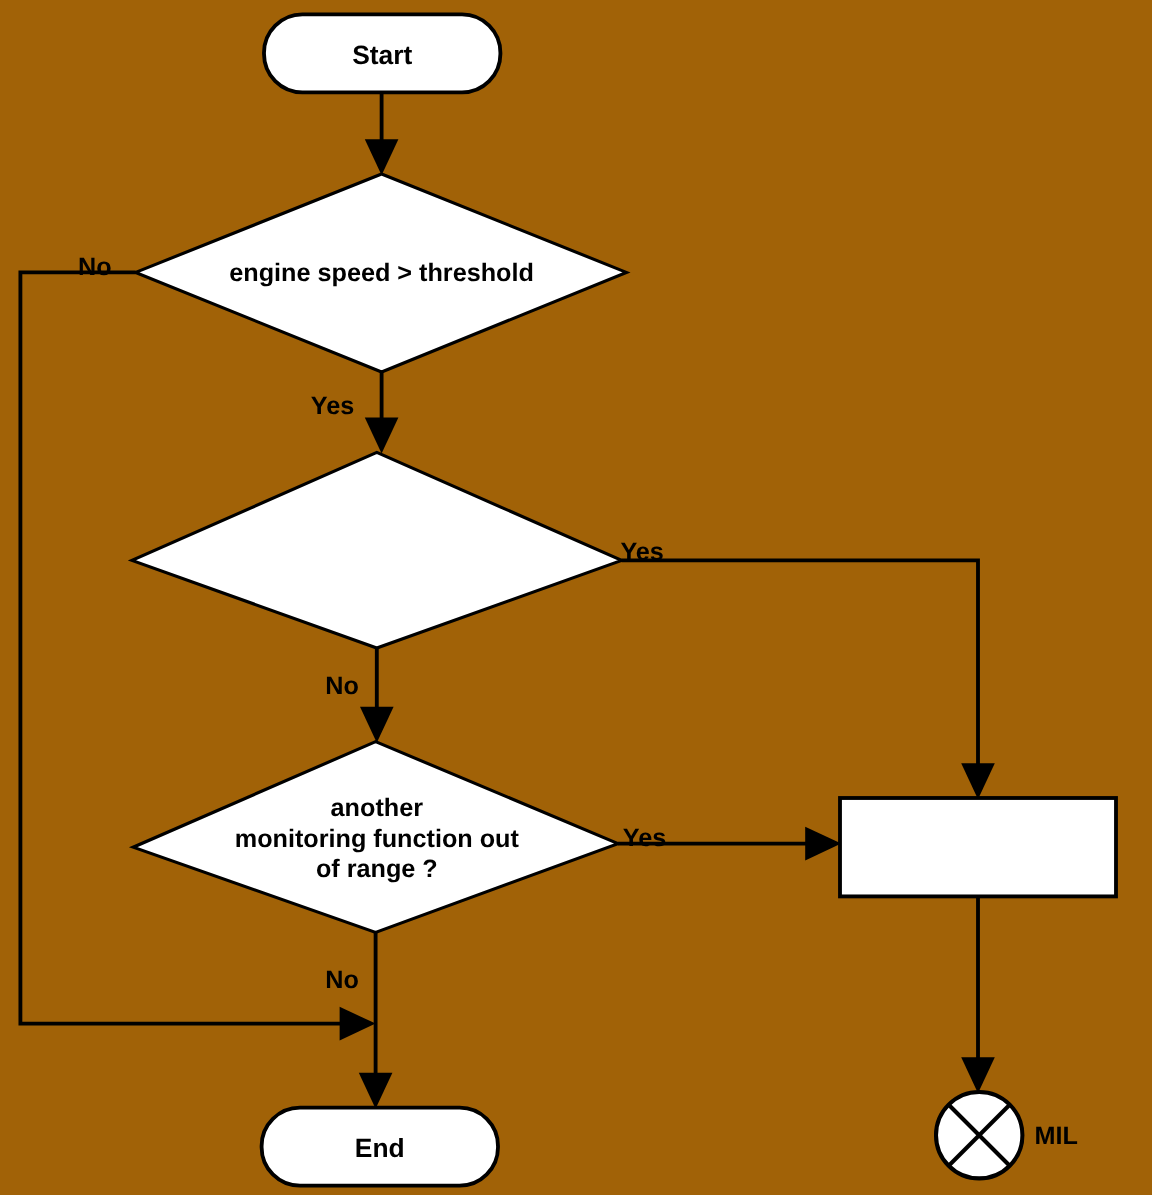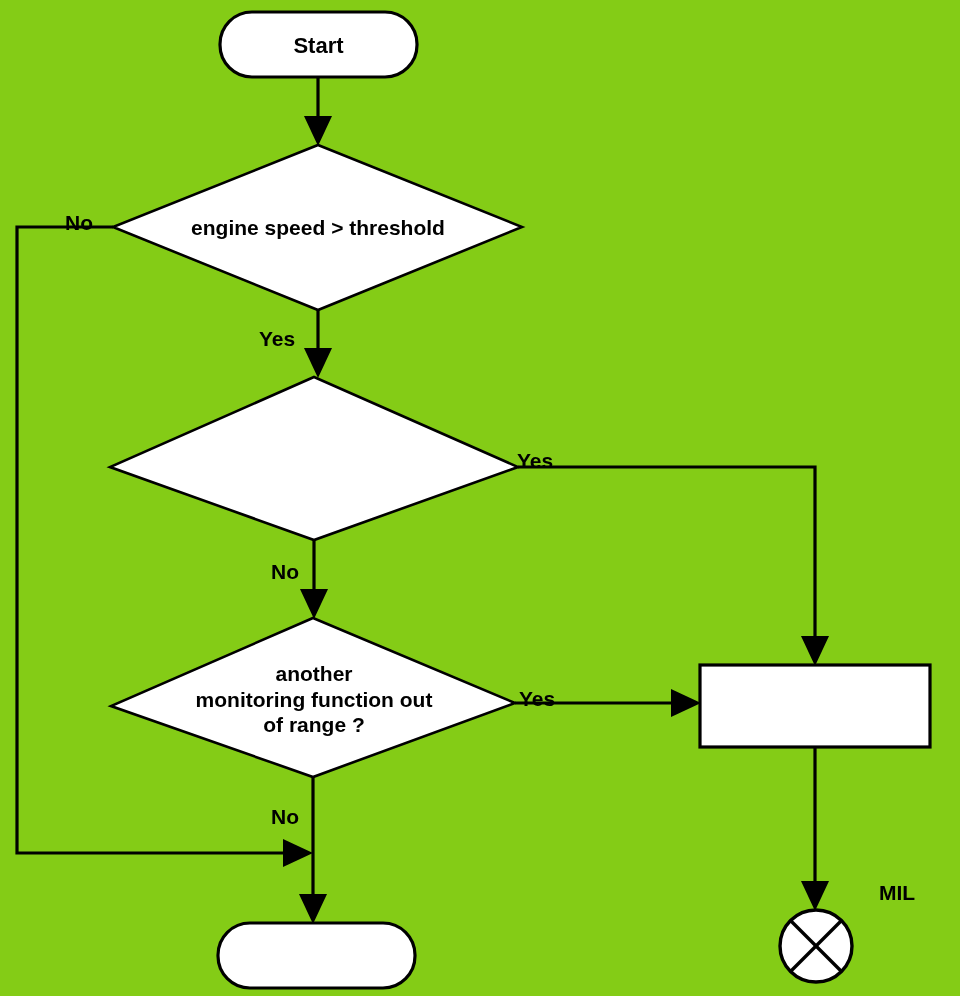--- a/index.html
+++ b/index.html
@@ -7,21 +7,21 @@
     padding: 0;
     background: #ffffff;
   }
   body {
     font-family: "Liberation Sans", sans-serif;
   }
   #canvas {
     position: relative;
     width: 960px;
     height: 996px;
-    background: #84cc16;
+    background: #a16207;
     overflow: hidden;
   }
   #flow-svg {
     position: absolute;
     left: 0;
     top: 0;
     width: 960px;
     height: 996px;
   }
   .shape-stroke {
@@ -133,22 +133,23 @@
   <div class="node-text terminal-label" style="left:220px; top:33px; width:197px;">Start</div>
 
   <div class="node-text decision-label" style="left:133px; top:215px; width:370px;">engine speed &gt; threshold</div>
 
 
   <div class="node-text decision-label" style="left:155px; top:661px; width:318px;">another
 monitoring function out
 of range ?</div>
 
 
+  <div class="node-text terminal-label" style="left:218px; top:944px; width:197px;">End</div>
 
-  <div class="node-text mil-label" style="left:862px; top:880px; width:70px; text-align:center;">MIL</div>
+  <div class="node-text mil-label" style="left:862px; top:934px; width:70px; text-align:left;">MIL</div>
 
   <div class="edge-label" style="left:65px; top:197px;">No</div>
 
   <div class="edge-label" style="left:259px; top:313px;">Yes</div>
 
   <div class="edge-label" style="left:517px; top:435px;">Yes</div>
 
   <div class="edge-label" style="left:271px; top:546px;">No</div>
 
   <div class="edge-label" style="left:519px; top:673px;">Yes</div>

